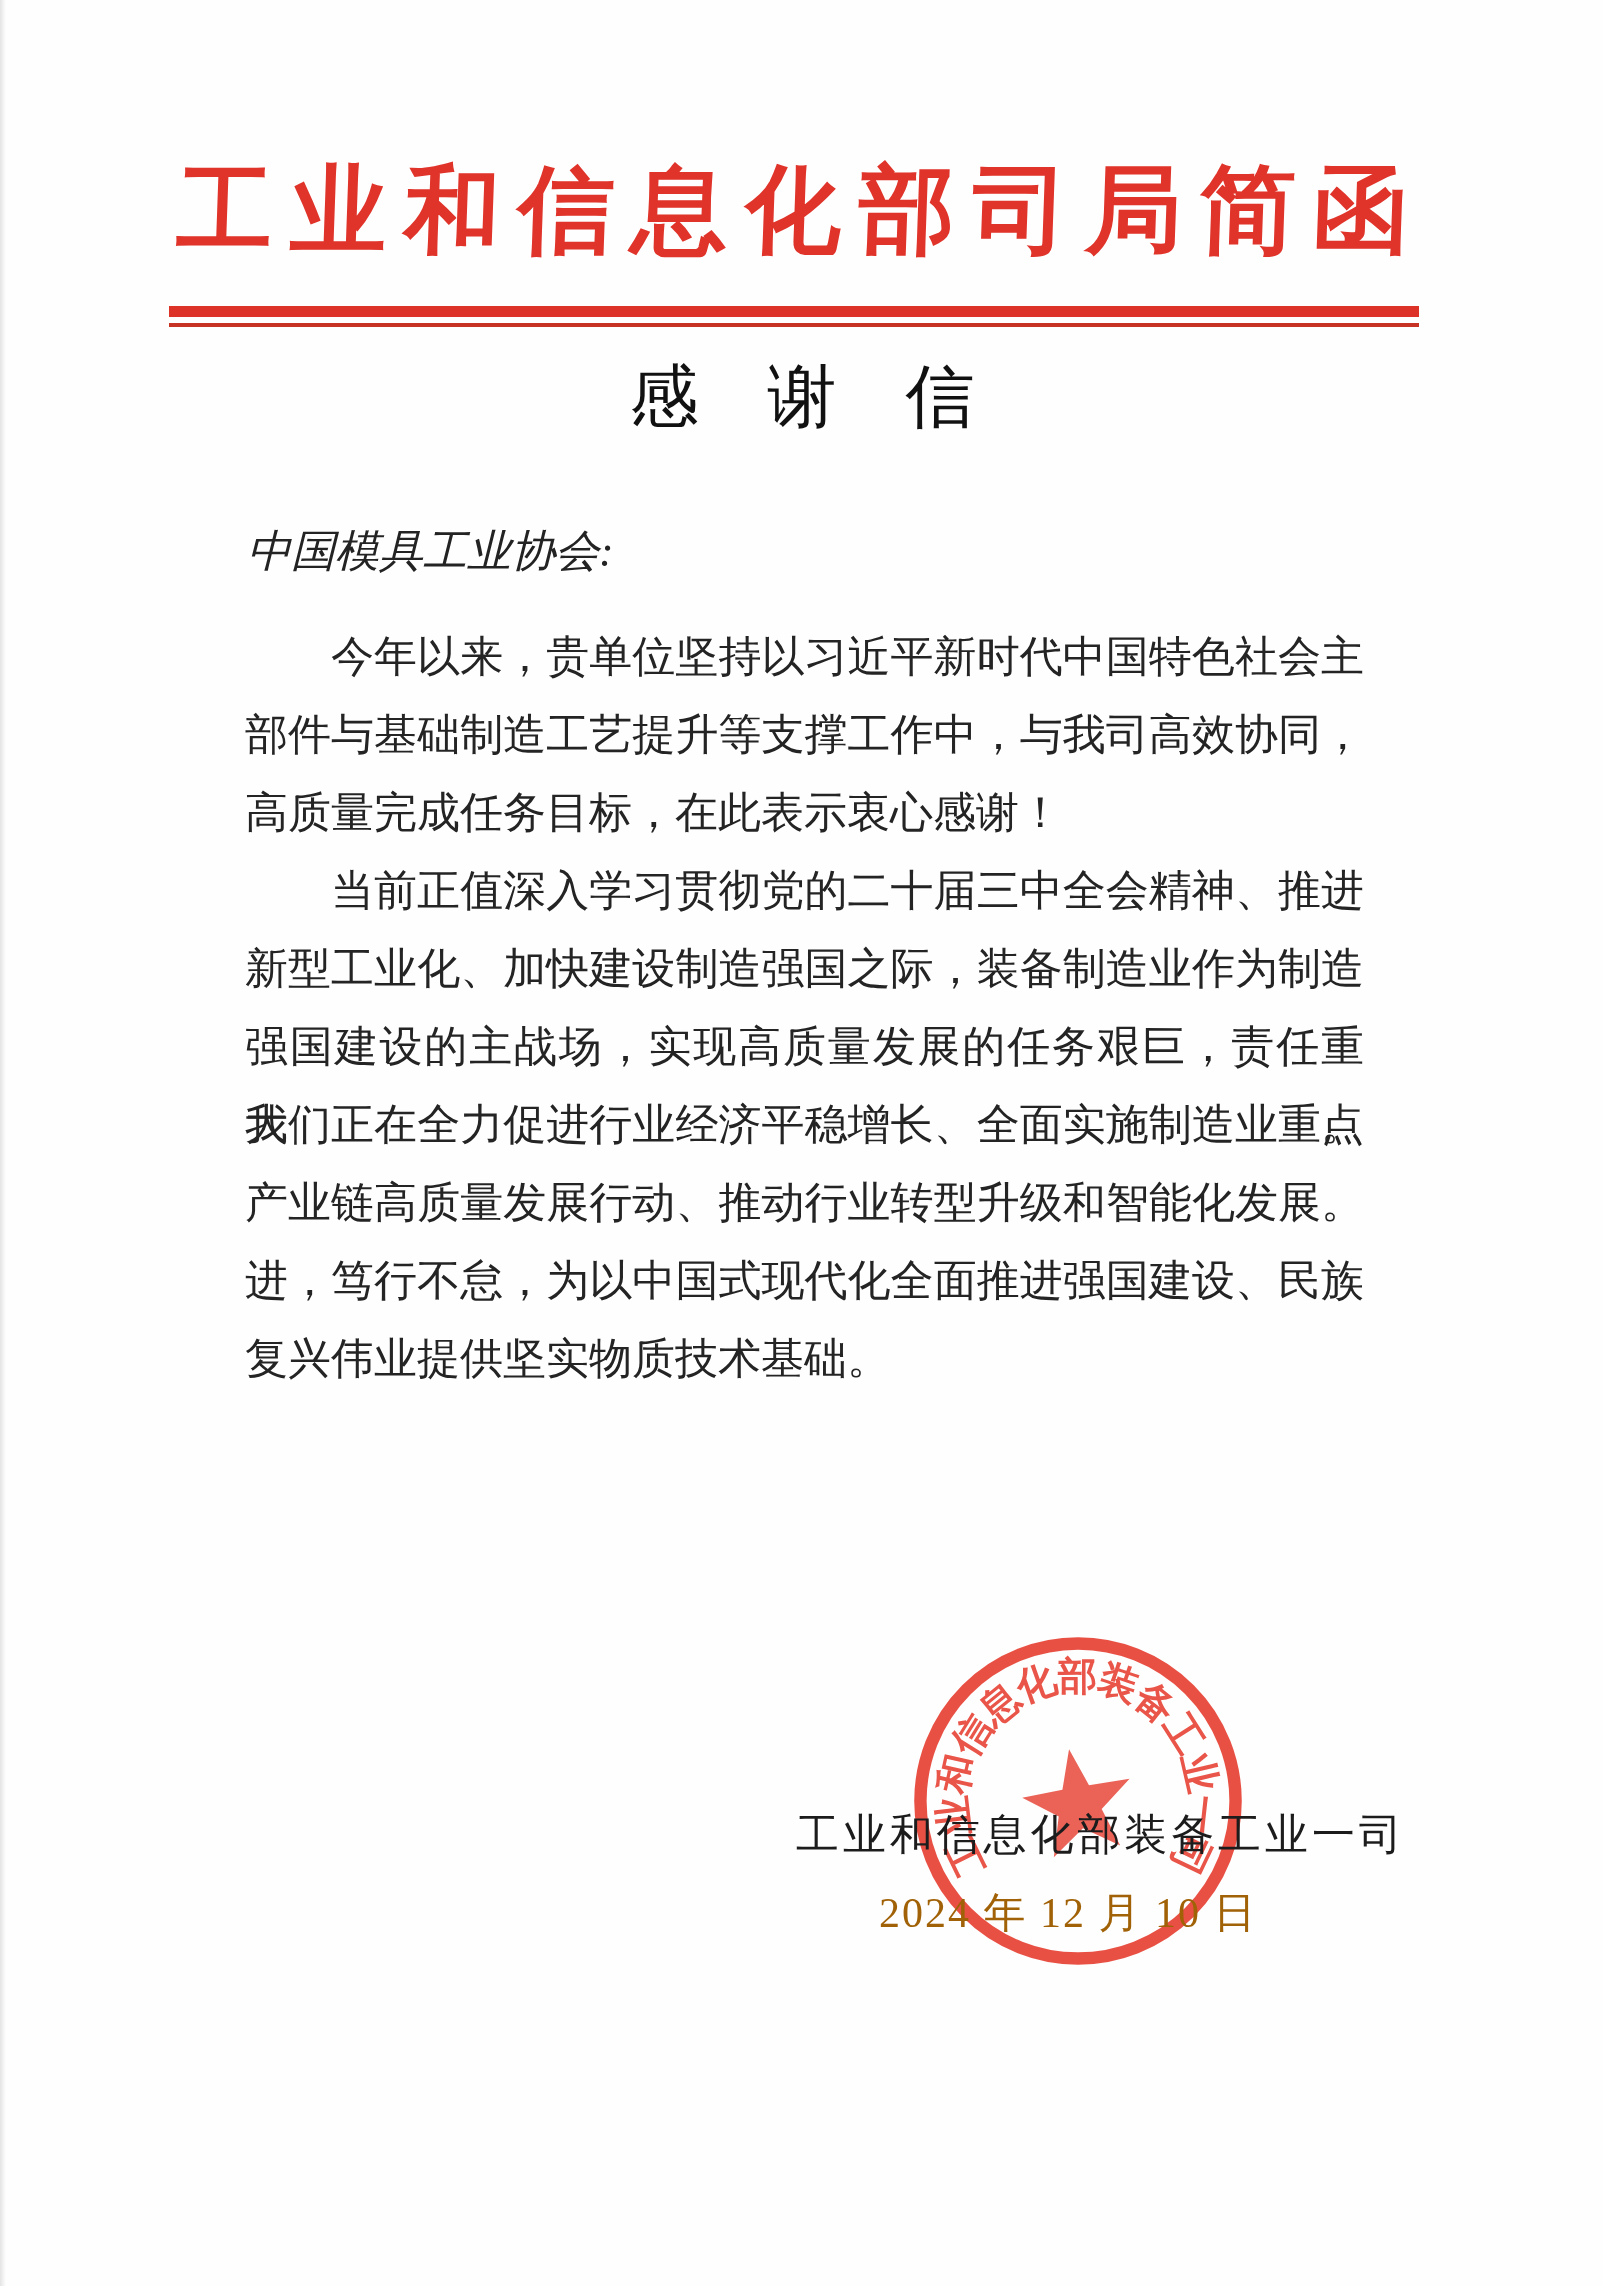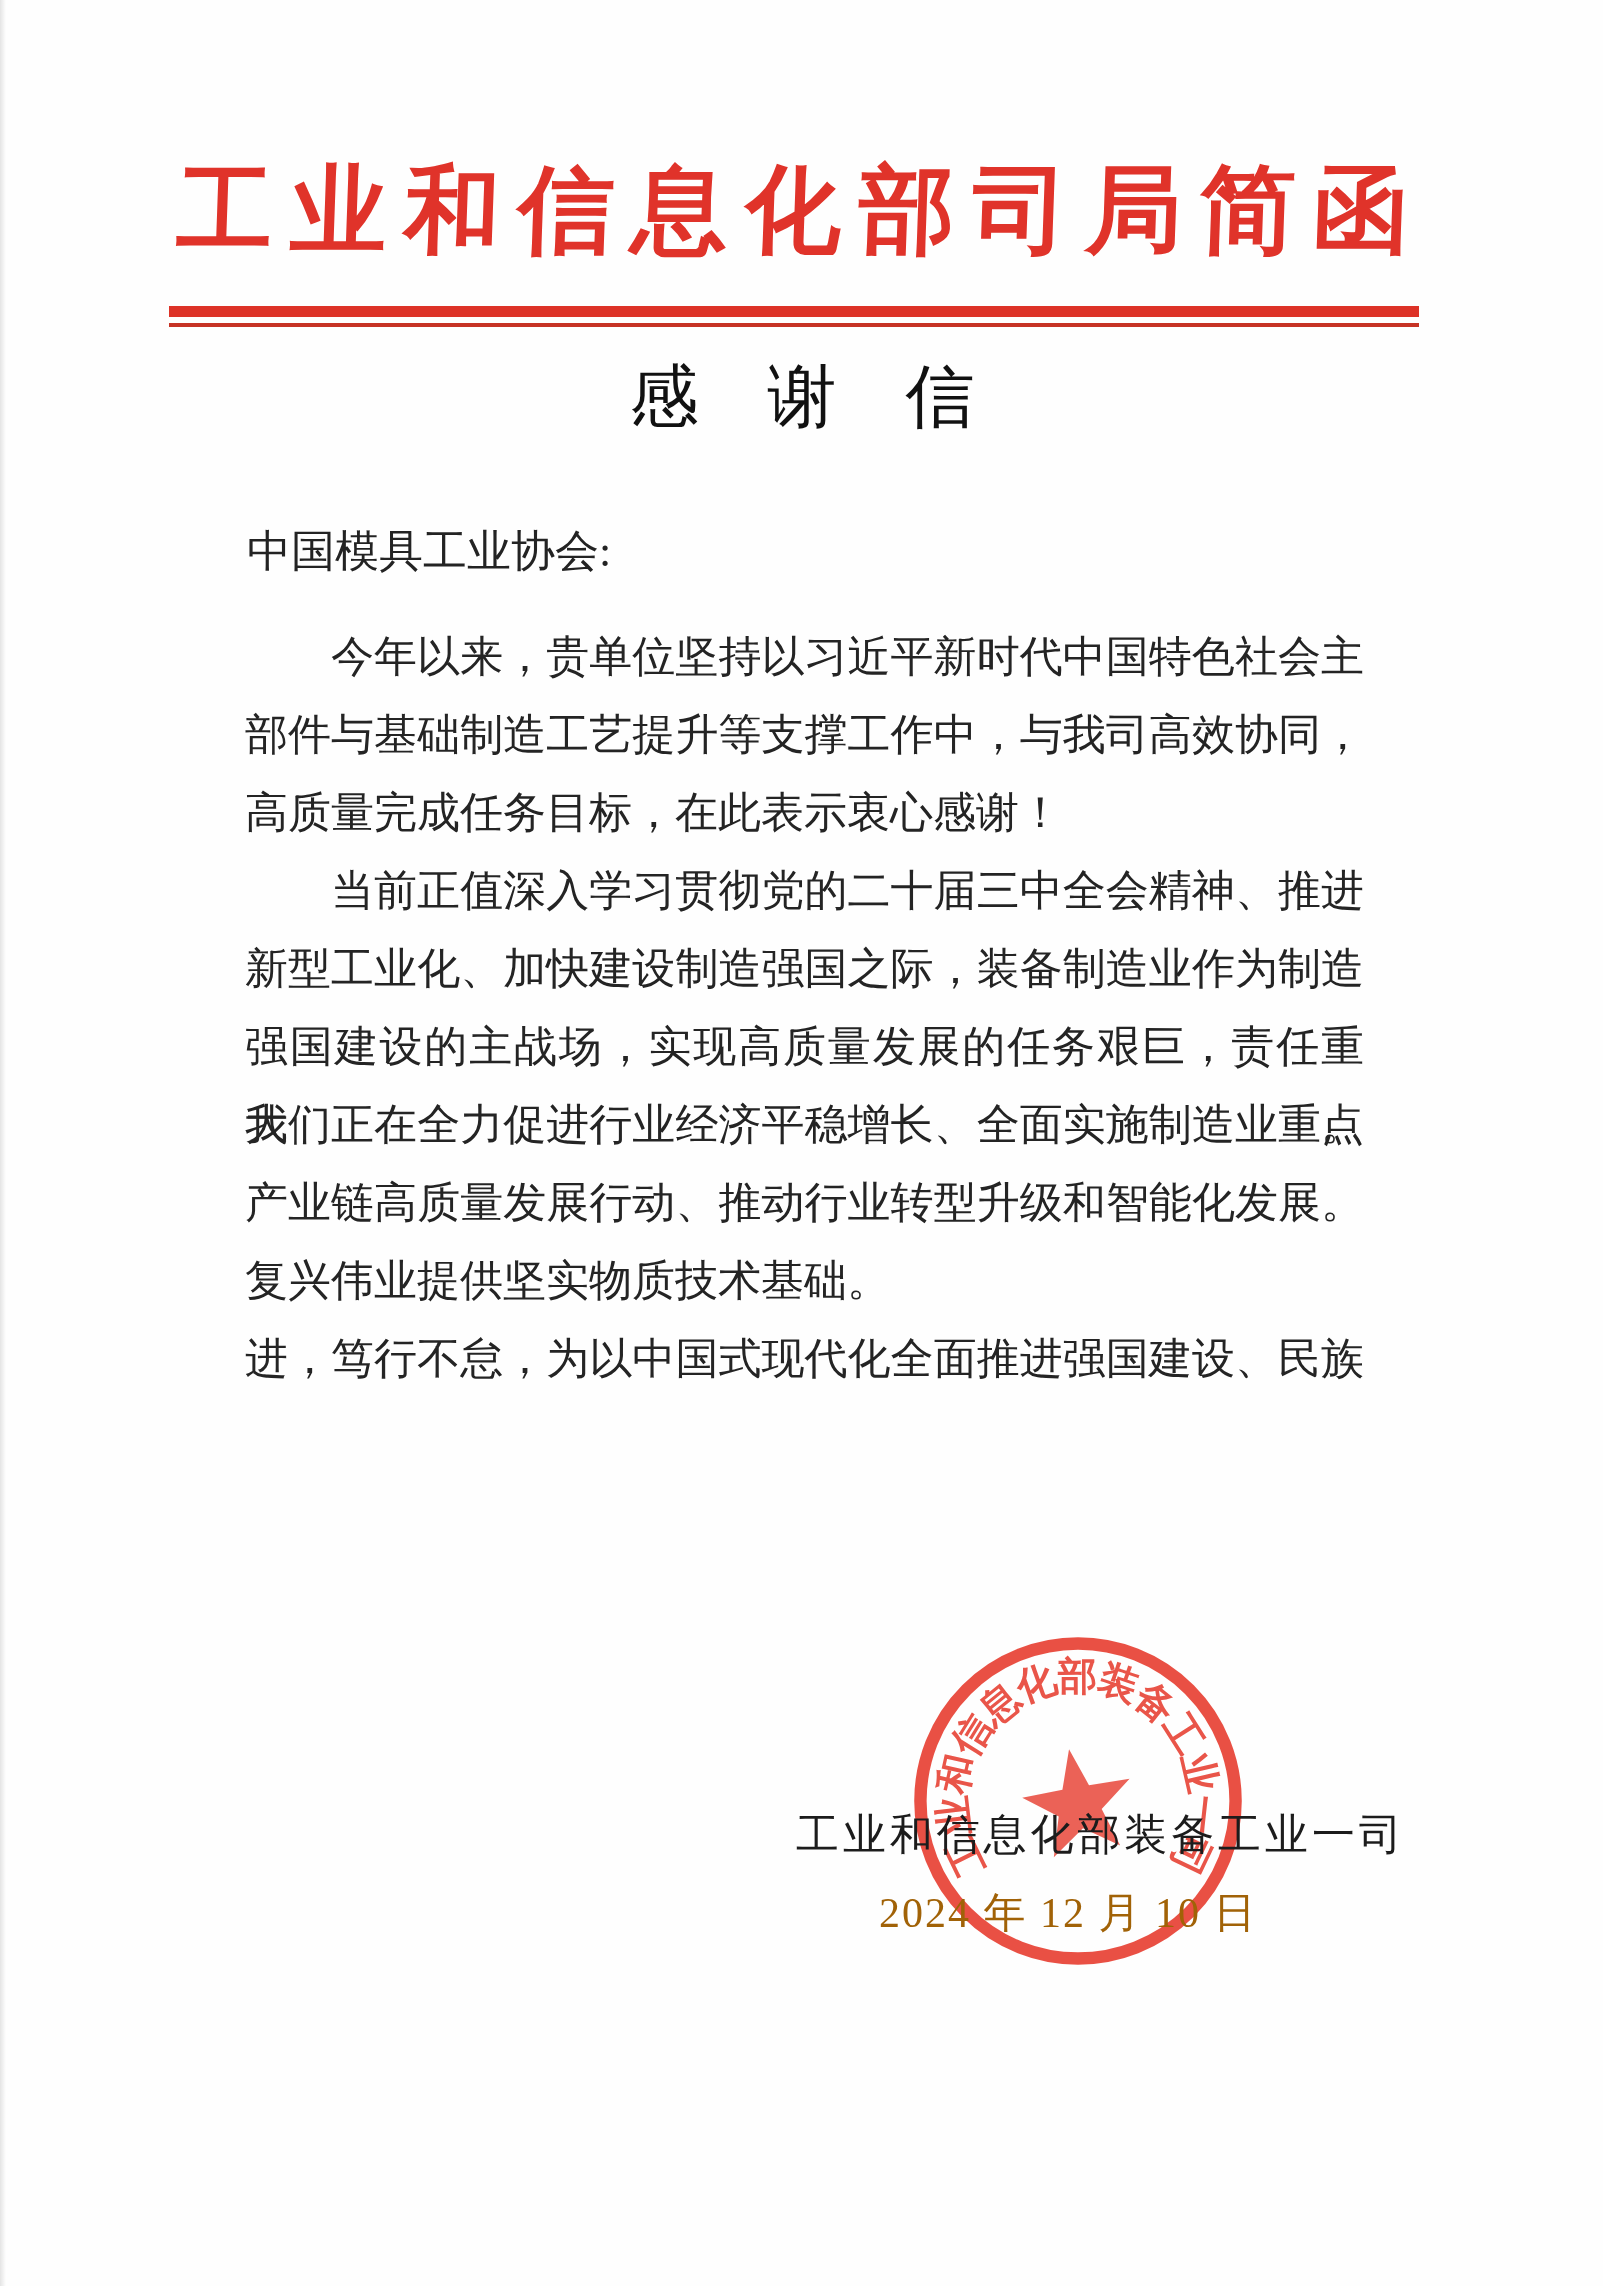--- a/index.html
+++ b/index.html
@@ -30,20 +30,21 @@
   .subject{
     position:absolute;top:351px;left:0;width:100%;
     text-align:center;
     font-size:69px;font-weight:normal;color:#111;
     white-space:nowrap;
   }
   .salutation{
     position:absolute;left:247px;top:524px;
     font-size:44px;line-height:55px;color:#232323;
     white-space:nowrap;
+    font-style:italic;
   }
   .body-block{
     position:absolute;left:245px;top:618px;width:1119px;
     font-size:43px;color:#242424;
   }
   .body-line{
     height:78px;line-height:78px;
     text-align:left;
   }
   .body-line.fill{text-align:justify;text-align-last:justify;}
@@ -89,22 +90,22 @@
 
   <div class="body-block">
     <div class="body-line fill indent">今年以来，贵单位坚持以习近平新时代中国特色社会主</div>
     <div class="body-line fill">部件与基础制造工艺提升等支撑工作中，与我司高效协同，</div>
     <div class="body-line">高质量完成任务目标，在此表示衷心感谢！</div>
     <div class="body-line fill indent">当前正值深入学习贯彻党的二十届三中全会精神、推进</div>
     <div class="body-line fill">新型工业化、加快建设制造强国之际，装备制造业作为制造</div>
     <div class="body-line fill">强国建设的主战场，实现高质量发展的任务艰巨，责任重大。</div>
     <div class="body-line fill">我们正在全力促进行业经济平稳增长、全面实施制造业重点</div>
     <div class="body-line fill">产业链高质量发展行动、推动行业转型升级和智能化发展。</div>
+    <div class="body-line fill">进，笃行不怠，为以中国式现代化全面推进强国建设、民族</div>
     <div class="body-line">复兴伟业提供坚实物质技术基础。</div>
-    <div class="body-line fill">进，笃行不怠，为以中国式现代化全面推进强国建设、民族</div>
   </div>
 
   <svg class="seal" viewBox="0 0 400 400">
     <circle class="ring" cx="200" cy="200" r="165" fill="none" stroke-width="13"></circle>
     <polygon class="star" points="190.6,145.9 211.5,183.4 254.0,176.8 224.8,208.3 244.2,246.7 205.2,228.6 174.7,258.9 179.8,216.3 141.6,196.6 183.7,188.3"></polygon>
     <path id="sealArc" d="M 92.7 275.1 A 131 131 0 1 1 307.3 275.1" fill="none"></path>
     <text class="arc-text">
       <textPath href="#sealArc" startOffset="0" textLength="570" lengthAdjust="spacing" dominant-baseline="central">工业和信息化部装备工业一司</textPath>
     </text>
   </svg>

